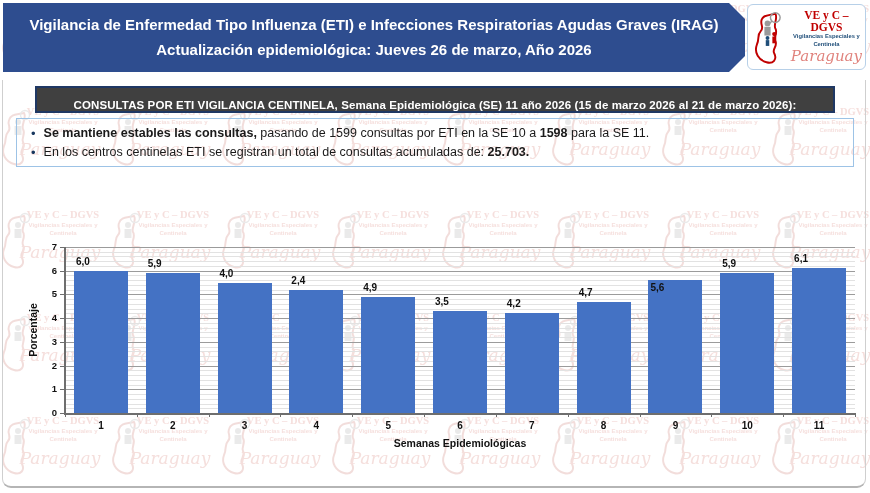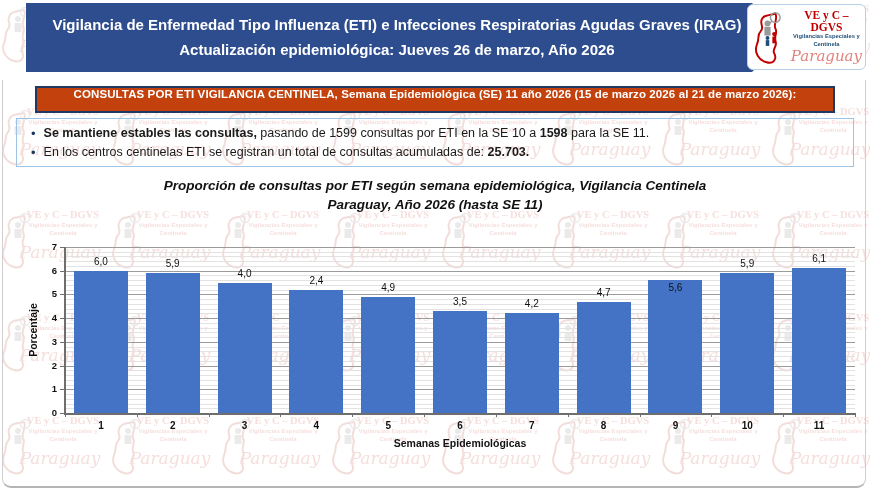--- a/index.html
+++ b/index.html
@@ -12,53 +12,53 @@
 
   
   .frame{position:absolute;left:2px;top:80px;width:864px;height:408px;box-sizing:border-box;
          border-left:1.5px solid #cfcfcf;border-right:1.5px solid #cfcfcf;
          border-bottom:2.5px solid #b5b5b5;border-radius:0 0 9px 9px;z-index:1;}
 
   
   .header{position:absolute;left:3px;top:3px;width:742px;height:69px;background:#2e4d8f;
           clip-path:polygon(0 0,calc(100% - 16px) 0,100% 16px,100% calc(100% - 16px),calc(100% - 16px) 100%,0 100%);
           color:#fff;text-align:center;display:flex;flex-direction:column;justify-content:center;
-          gap:7px;z-index:3;margin-left:23px;}
+          gap:7px;z-index:3;}
   .ht1{font-size:15px;font-weight:bold;line-height:18px;padding:0 20px;}
   .ht2{font-size:15px;font-weight:bold;line-height:18px;}
 
   
   .logobox{position:absolute;left:747px;top:4px;width:119px;height:66px;background:#fff;
            border:1.5px solid #b7d0e8;border-radius:6px;z-index:3;display:flex;align-items:center;
            padding:2px 3px;box-sizing:border-box;gap:1px;}
   .logo-text{flex:1;text-align:center;line-height:1;}
   .logo-org{font-family:"Liberation Serif",serif;font-weight:bold;color:#c00000;font-size:11.5px;}
   .logo-sub{color:#1f4e79;font-size:5.8px;font-weight:bold;line-height:1.25;}
   .logo-country{font-family:"DejaVu Serif",serif;font-style:italic;color:#e0837d;font-size:15px;margin-top:1px;}
 
   
-  .banner{position:absolute;left:35px;top:86px;width:800px;height:27px;background:#c2410c;
-          border:2px solid #1f3864;box-sizing:border-box;z-index:2;display:flex;align-items:flex-start;
+  .banner{position:absolute;left:35px;top:86px;width:800px;height:27px;background:#404040;
+          border:2px solid #1f3864;box-sizing:border-box;z-index:2;display:flex;align-items:flex-end;
           justify-content:center;color:#fff;font-weight:bold;font-size:11.5px;letter-spacing:.1px;}
 
   
   .bulletbox{position:absolute;left:16px;top:118px;width:838px;height:49px;border:1.5px solid #9dc3e6;
              box-sizing:border-box;z-index:2;padding:5px 10px 0 14px;}
   .bullet-row{display:flex;font-size:12.5px;color:#1a1a1a;line-height:19px;}
   .dot{color:#17375e;margin-right:8px;font-size:13px;}
 
   
   .charttitle{position:absolute;left:0;top:176px;width:870px;text-align:center;font-weight:bold;
               font-style:italic;font-size:13.5px;color:#111;line-height:19px;z-index:2;}
 
   
   .chart{position:absolute;left:0;top:247px;width:870px;height:212px;z-index:2;}
   .gl{position:absolute;height:1px;}
   .bar{position:absolute;}
-  .vlabel{position:absolute;font-weight:normal;font-size:10px;color:#111;text-align:center;}
+  .vlabel{position:absolute;font-weight:bold;font-size:10px;color:#111;text-align:left;}
   .ytick{position:absolute;font-weight:bold;font-size:9.5px;color:#111;text-align:right;line-height:12px;}
   .xtick{position:absolute;font-weight:bold;font-size:10px;color:#111;text-align:center;}
   .ylab{position:absolute;font-weight:bold;font-size:10.5px;color:#111;left:33px;top:83px;
         transform:translate(-50%,-50%) rotate(-90deg);white-space:nowrap;}
   .xlab{position:absolute;font-weight:bold;font-size:10.5px;color:#111;left:460px;top:190px;
         transform:translateX(-50%);white-space:nowrap;}
 </style>
 </head>
 <body>
 
@@ -584,24 +584,20 @@
       <div class="bullet-row">
         <span class="dot">•</span>
         <span><b>Se mantiene estables las consultas,</b><span> pasando de 1599 consultas por  ETI  en la SE 10 a </span><b>1598</b><span> para la SE 11.</span></span>
       </div>
       <div class="bullet-row">
         <span class="dot">•</span>
         <span><span>En los centros centinelas ETI se registran un total de consultas acumuladas de: </span><b>25.703.</b></span>
       </div>
     </div>
 
-  <div class="charttitle">
-    <div>Proporción de consultas por ETI según semana epidemiológica, Vigilancia Centinela</div>
-    <div>Paraguay, Año 2026 (hasta SE 11)</div>
-  </div>
 
   <div class="chart" id="chart">
     <div class="ylab">Porcentaje</div>
     <div class="xlab">Semanas Epidemiológicas</div>
   <div class="gl" style="left: 65px; width: 790px; top: 161.257px; background: rgb(226, 226, 226);"></div>
       <div class="gl" style="left: 65px; width: 790px; top: 156.514px; background: rgb(226, 226, 226);"></div>
       <div class="gl" style="left: 65px; width: 790px; top: 151.771px; background: rgb(226, 226, 226);"></div>
       <div class="gl" style="left: 65px; width: 790px; top: 147.029px; background: rgb(226, 226, 226);"></div>
       <div class="gl" style="left: 65px; width: 790px; top: 137.543px; background: rgb(226, 226, 226);"></div>
       <div class="gl" style="left: 65px; width: 790px; top: 132.8px; background: rgb(226, 226, 226);"></div>

